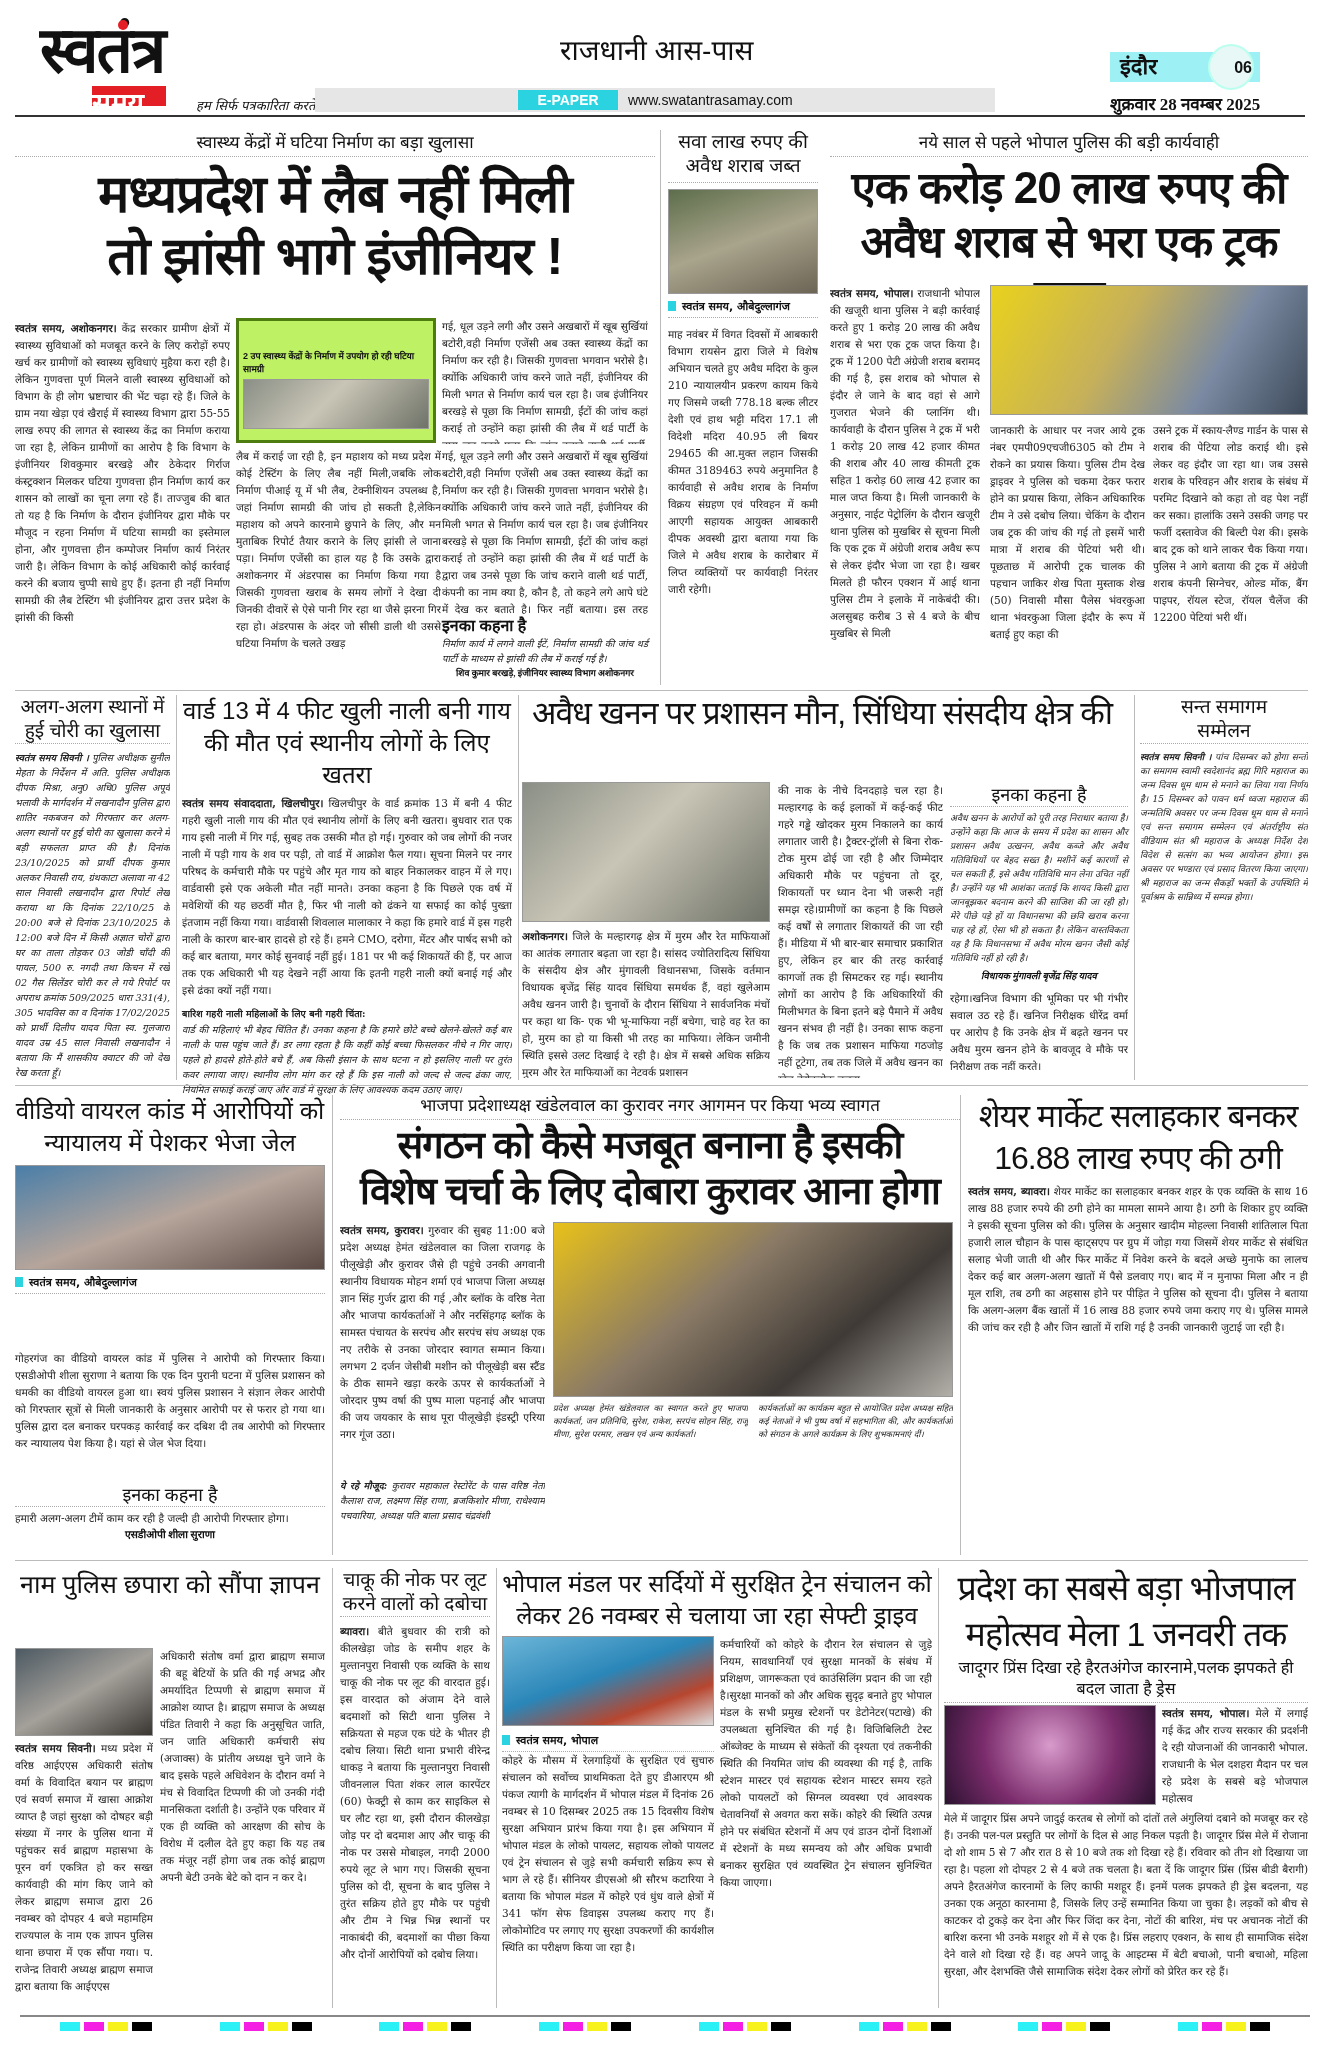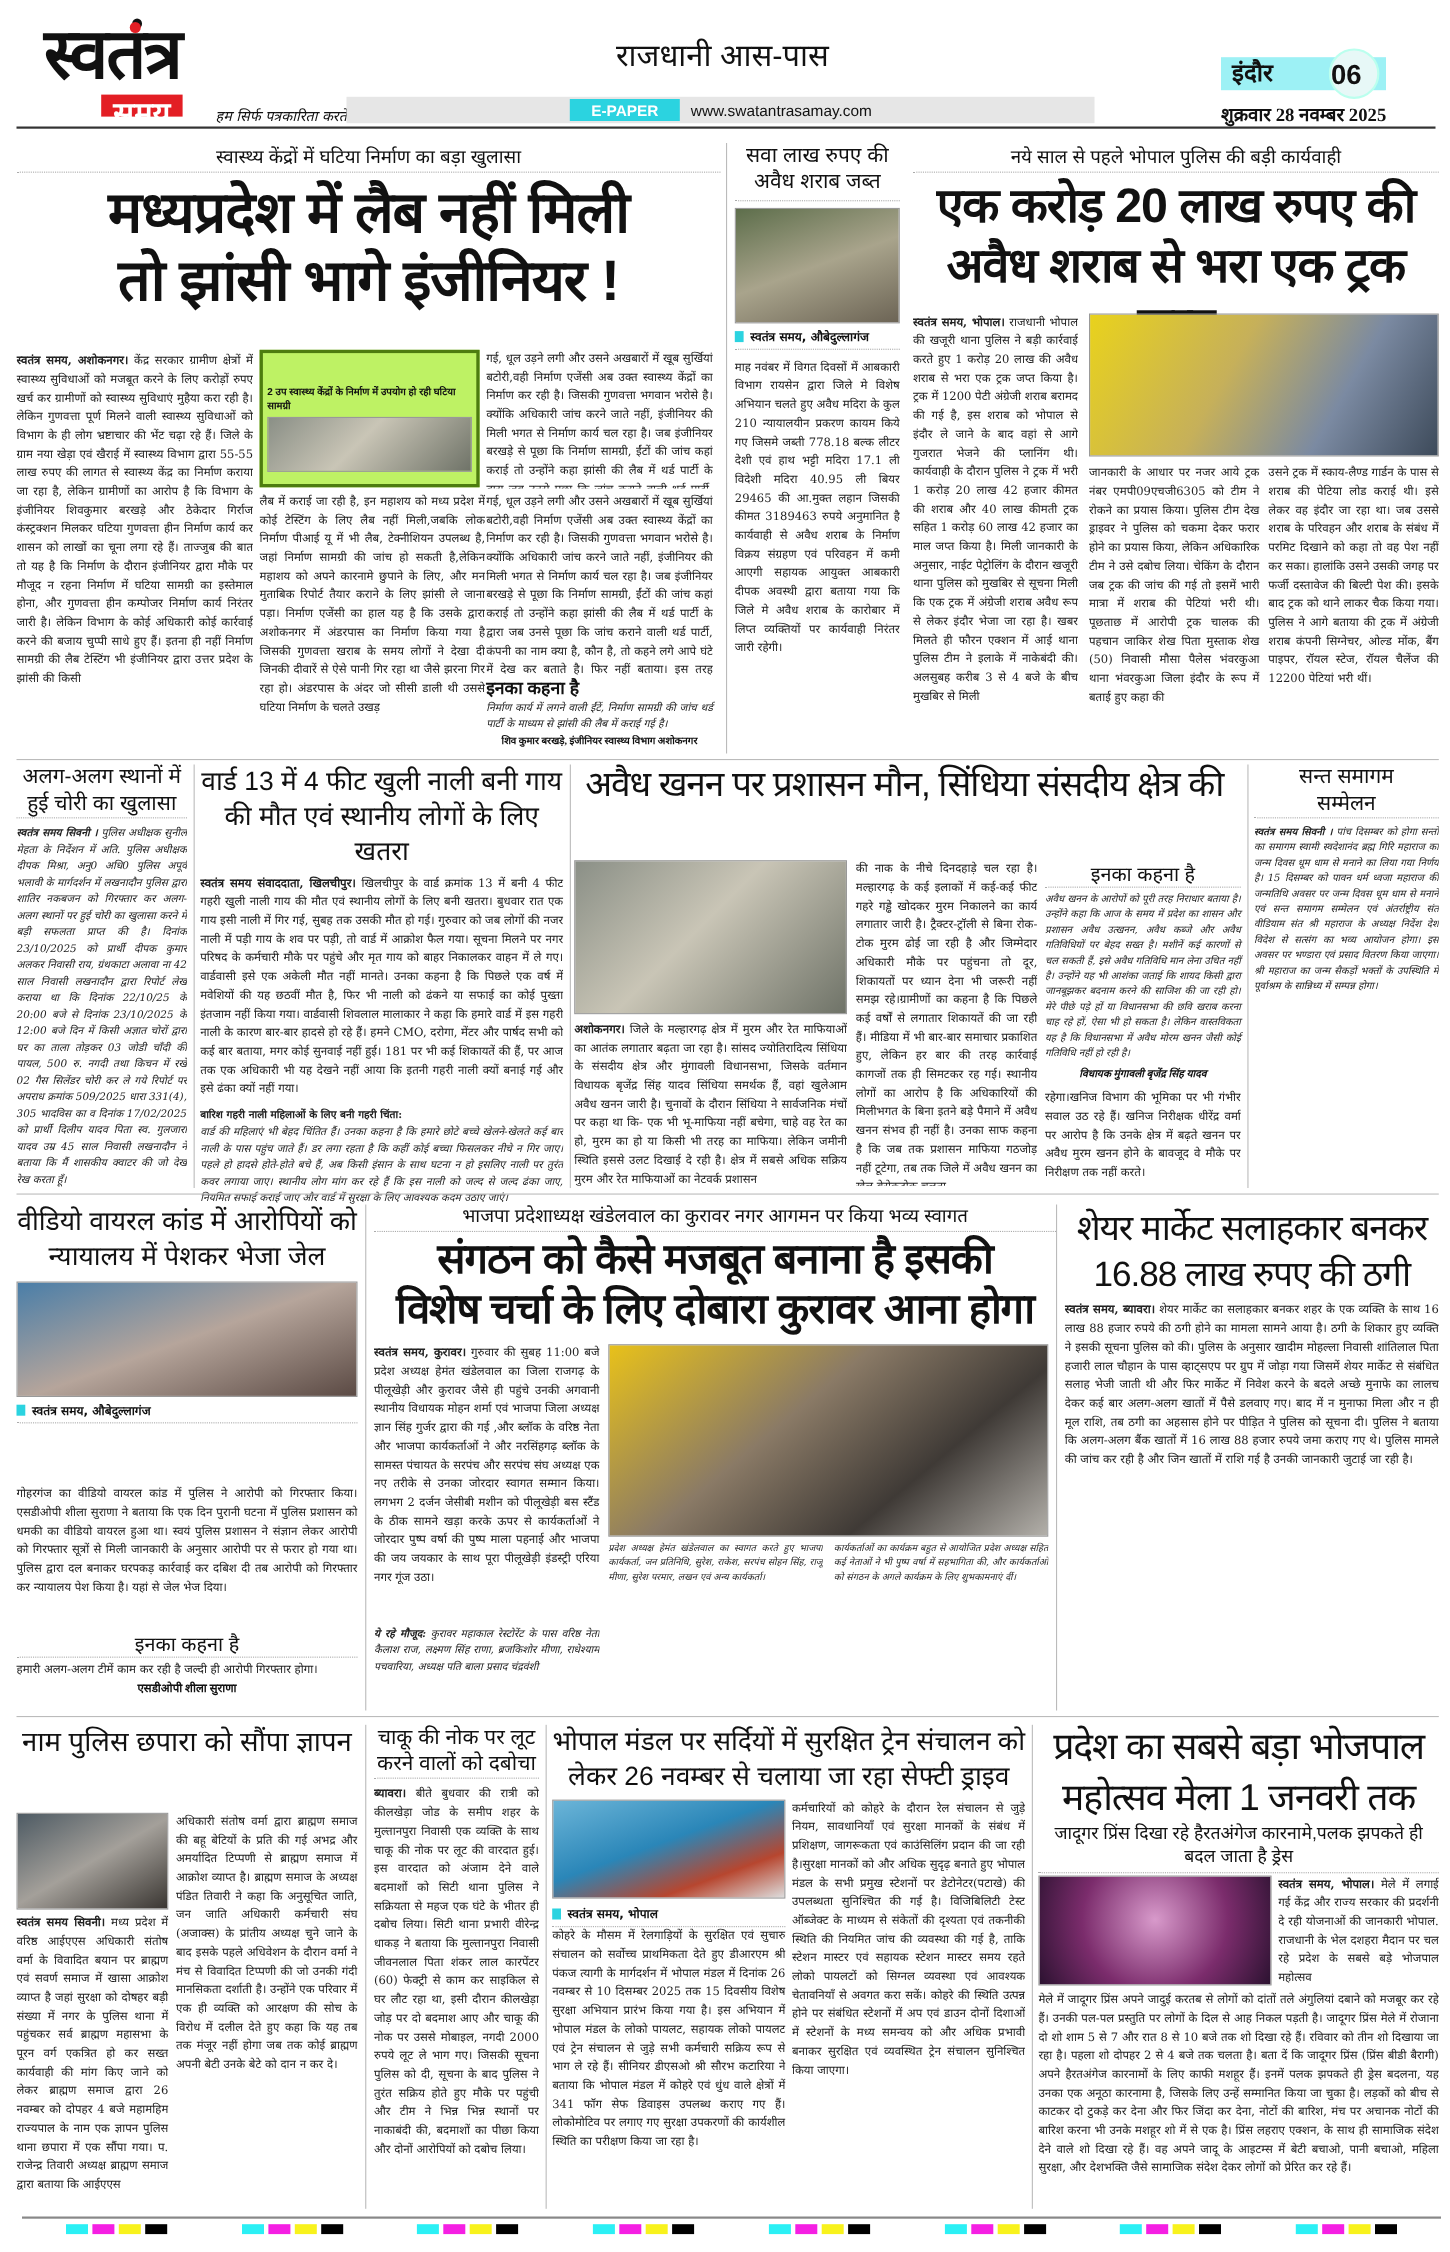--- a/index.html
+++ b/index.html
@@ -1,28 +1,28 @@
 <!DOCTYPE html>
 <html><head>
 <meta charset="utf-8">
 <style>
 *{box-sizing:border-box;margin:0;padding:0}
 body{width:1318px;height:2047px;background:#fff;font-family:"DejaVu Sans",sans-serif;color:#111;position:relative;overflow:hidden}
 .abs{position:absolute}
 .mast-logo1{left:40px;top:18px;font-size:64px;font-weight:bold;letter-spacing:-2px;line-height:64px;font-family:"DejaVu Serif",serif}
-.mast-logo2{left:92px;top:86px;width:74px;height:20px;background:#e31e24;color:#fff;font-weight:bold;font-size:28px;text-align:center;line-height:36px;font-family:"DejaVu Serif",serif}
+.mast-logo2{left:92px;top:86px;width:74px;height:20px;background:#e31e24;color:#fff;font-weight:bold;font-size:28px;line-height:36px;font-family:"DejaVu Serif",serif}
 .dot{left:118px;top:20px;width:10px;height:10px;border-radius:50%;background:#e31e24}
 .tagline{left:196px;top:96px;font-size:13px;font-style:italic;font-family:"DejaVu Serif",serif}
 .section-title{left:560px;top:30px;font-size:28px;font-family:"Liberation Sans",sans-serif}
 .topbar{left:315px;top:88px;width:680px;height:24px;background:#e6e6e6}
 .epaper{left:518px;top:90px;width:100px;height:20px;background:#2bd3e0;color:#fff;font-weight:bold;font-size:14px;text-align:center;line-height:20px;font-family:"Liberation Sans",sans-serif}
 .url{left:628px;top:90px;font-size:14px;line-height:20px;font-family:"Liberation Sans",sans-serif}
 .cityband{left:1110px;top:52px;width:150px;height:30px;background:#9df1f5}
 .city{left:1120px;top:52px;font-size:22px;font-weight:bold;line-height:30px;font-family:"Liberation Sans",sans-serif}
-.pagenum{left:1208px;top:44px;width:46px;height:46px;border-radius:50%;background:#e7f8f7;border:2px solid #bfe;font-size:25px;font-weight:bold;text-align:left;line-height:44px;font-family:"Liberation Sans",sans-serif}
+.pagenum{left:1208px;top:44px;width:46px;height:46px;border-radius:50%;background:#e7f8f7;border:2px solid #bfe;font-size:16px;font-weight:bold;text-align:right;line-height:44px;font-family:"Liberation Sans",sans-serif}
 .date{left:1110px;top:92px;font-size:17px;font-weight:bold;font-family:Liberation Serif, serif}
 .rule{left:15px;top:115px;width:1290px;height:2px;background:#333}
 .kicker{font-family:"Liberation Sans",sans-serif;font-size:17px;text-align:center;border-bottom:1px dotted #aaa;padding-bottom:3px}
 .h-huge{font-family:"Liberation Sans",sans-serif;font-weight:bold;font-size:52px;line-height:62px;text-align:center;letter-spacing:-1px}
 .h-big{font-family:"Liberation Sans",sans-serif;font-size:32px;line-height:42px;text-align:center;letter-spacing:-1px}
 .h-mid{font-family:"Liberation Sans",sans-serif;font-size:24px;line-height:32px;text-align:center}
 .h-small{font-family:"Liberation Sans",sans-serif;font-size:19px;line-height:24px;text-align:center}
 .body{font-family:"DejaVu Serif",serif;font-size:10.5px;line-height:17px;text-align:justify;color:#222}
 .body.it{font-style:italic;font-size:9.5px;line-height:15px}
 .byline{font-weight:bold}

